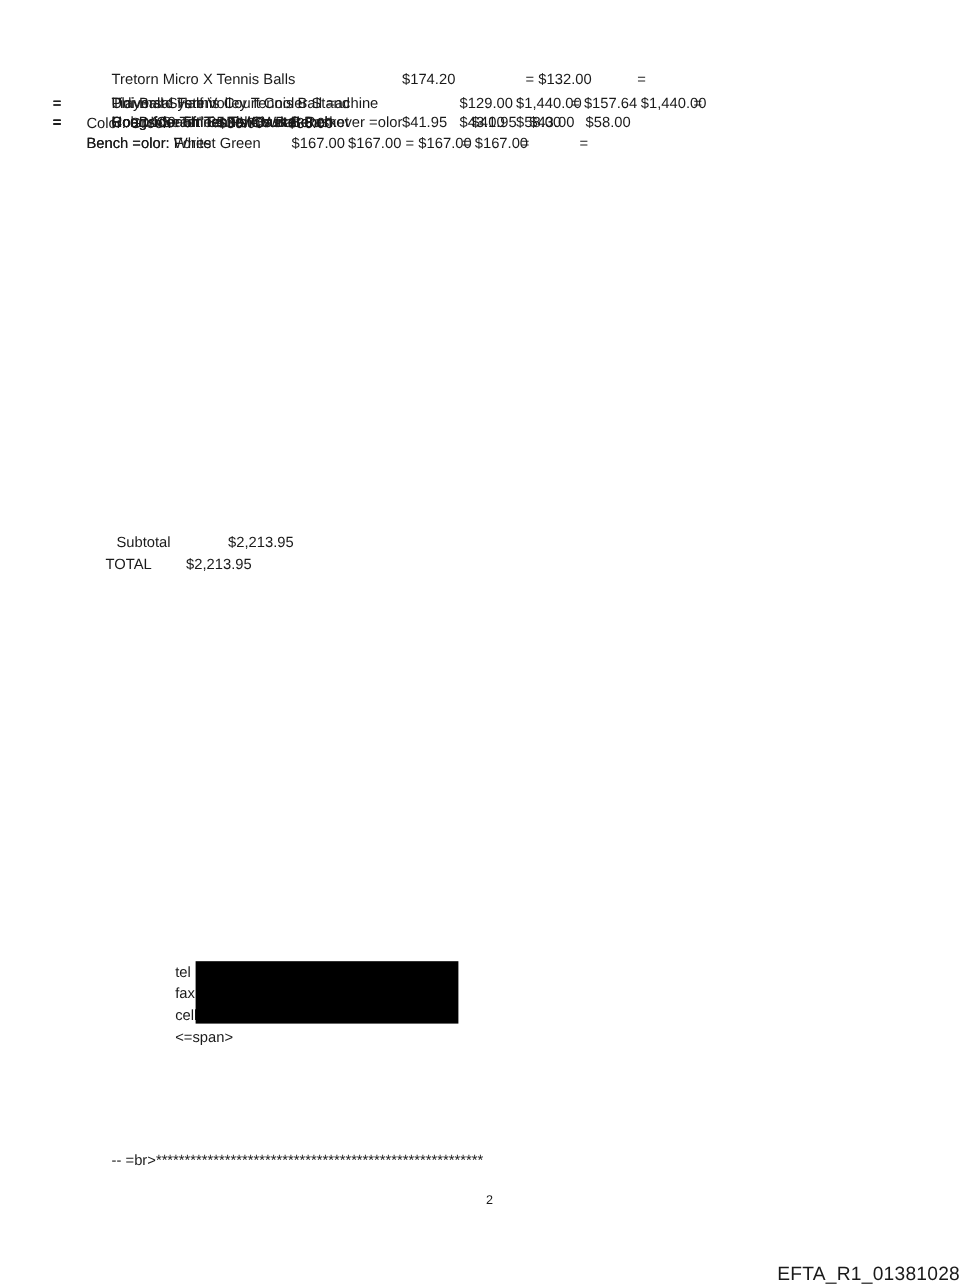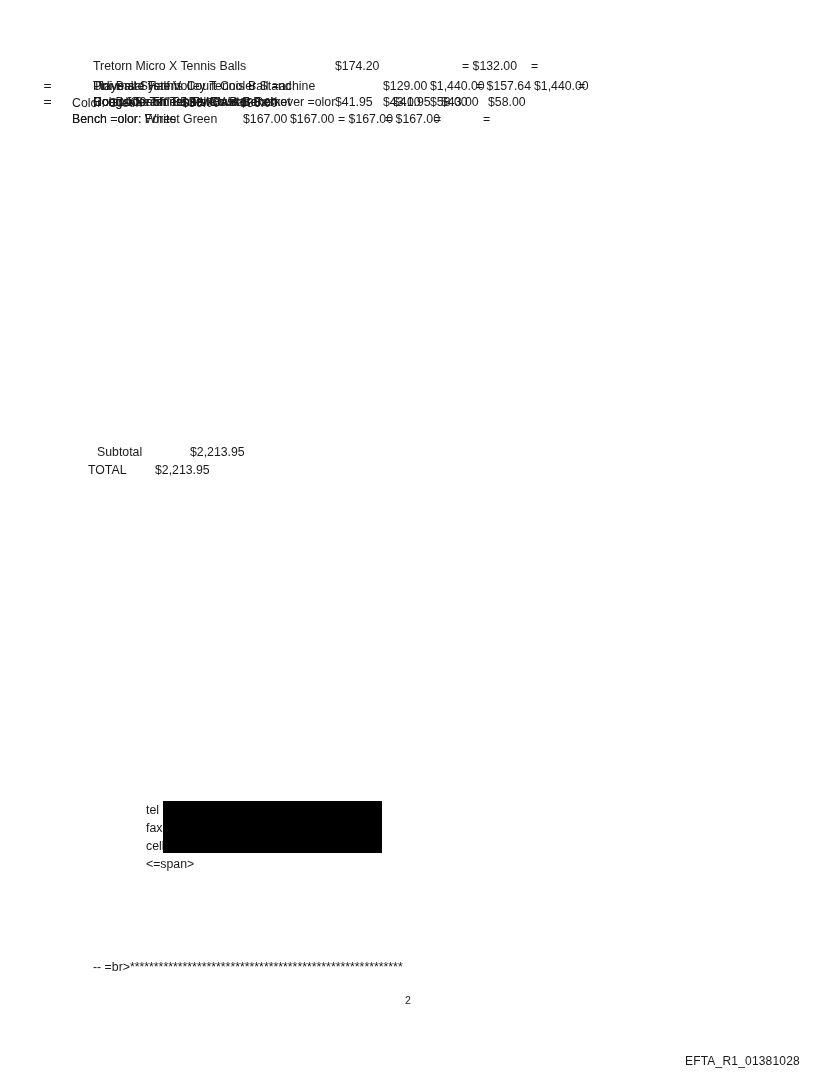--- a/index.html
+++ b/index.html
@@ -149,37 +149,37 @@
     left: 0;
     top: 994px;
     width: 816px;
     text-align: center;
     font-size: 10.5px;
   }
   .bates {
     position: absolute;
     right: 16px;
     top: 1054px;
-    font-size: 12px;
+    font-size: 16px;
     letter-spacing: 0.2px;
     text-align: right;
   }
 </style>
 </head>
 <body>
 
 <div class="page">
 
   <div class="items">
 
     <div class="item-row">
       <span class="eq-lead"></span>
       <span class="desc">Tretorn Micro X Tennis Balls</span>
       <span class="c1" style="left:335px">$174.20</span>
-      <span class="c2" style="left:462px">= $132.00</span>
+      <span class="c2" style="left:438px">= $132.00</span>
       <span class="c3" style="left:531px">=</span>
     </div>
 
     <div class="item-row">
       <span class="eq-lead">=</span>
       <span class="desc">Playmate Half Volley Tennis Ball =achine</span>
       <span class="c1" style="left:430px">$1,440.00</span>
       <span class="c2" style="left:534px">$1,440.00</span>
       <span class="c3" style="left:620px"></span>
     </div>

